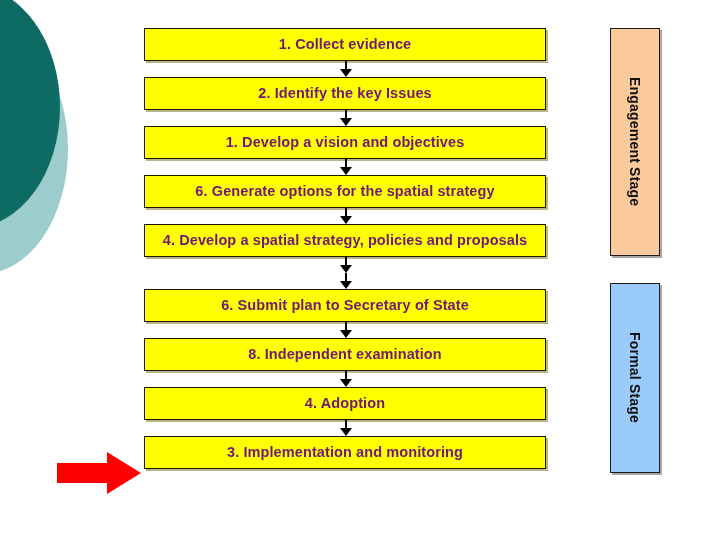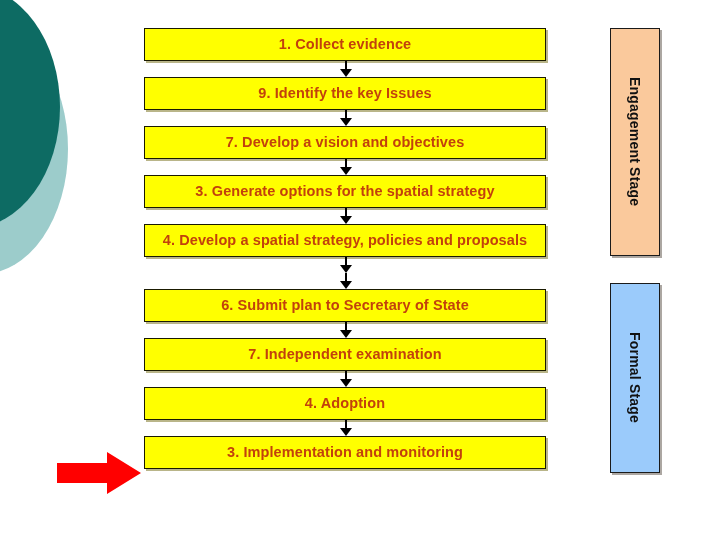--- a/index.html
+++ b/index.html
@@ -57,21 +57,21 @@
     border: 1.5px solid #1a1a00;
     box-shadow: 2px 2px 0 rgba(128,120,40,0.55);
     display: flex;
     align-items: center;
     justify-content: center;
   }
   .flow-node-label {
     font-family: "Liberation Sans", sans-serif;
     font-size: 14.5px;
     font-weight: bold;
-    color: #c2410c;
+    color: #701a75;
     letter-spacing: 0.1px;
     line-height: 1;
     white-space: nowrap;
   }
   .flow-connector {
     position: relative;
     width: 402px;
     height: 16px;
   }
   .flow-connector .shaft {
@@ -148,37 +148,37 @@
 
     <div class="flow-node">
       <span class="flow-node-label">1. Collect evidence</span>
     </div>
     <div class="flow-connector">
       <div class="shaft"></div>
       <div class="head"></div>
     </div>
 
     <div class="flow-node">
-      <span class="flow-node-label">9. Identify the key Issues</span>
-    </div>
-    <div class="flow-connector">
-      <div class="shaft"></div>
-      <div class="head"></div>
-    </div>
-
-    <div class="flow-node">
-      <span class="flow-node-label">7. Develop a vision and objectives</span>
-    </div>
-    <div class="flow-connector">
-      <div class="shaft"></div>
-      <div class="head"></div>
-    </div>
-
-    <div class="flow-node">
-      <span class="flow-node-label">3. Generate options for the spatial strategy</span>
+      <span class="flow-node-label">2. Identify the key Issues</span>
+    </div>
+    <div class="flow-connector">
+      <div class="shaft"></div>
+      <div class="head"></div>
+    </div>
+
+    <div class="flow-node">
+      <span class="flow-node-label">1. Develop a vision and objectives</span>
+    </div>
+    <div class="flow-connector">
+      <div class="shaft"></div>
+      <div class="head"></div>
+    </div>
+
+    <div class="flow-node">
+      <span class="flow-node-label">6. Generate options for the spatial strategy</span>
     </div>
     <div class="flow-connector">
       <div class="shaft"></div>
       <div class="head"></div>
     </div>
 
     <div class="flow-node">
       <span class="flow-node-label">4. Develop a spatial strategy, policies and proposals</span>
     </div>
     <div class="flow-connector">
@@ -193,21 +193,21 @@
 
     <div class="flow-node">
       <span class="flow-node-label">6. Submit plan to Secretary of State</span>
     </div>
     <div class="flow-connector">
       <div class="shaft"></div>
       <div class="head"></div>
     </div>
 
     <div class="flow-node">
-      <span class="flow-node-label">7. Independent examination</span>
+      <span class="flow-node-label">8. Independent examination</span>
     </div>
     <div class="flow-connector">
       <div class="shaft"></div>
       <div class="head"></div>
     </div>
 
     <div class="flow-node">
       <span class="flow-node-label">4. Adoption</span>
     </div>
     <div class="flow-connector">

